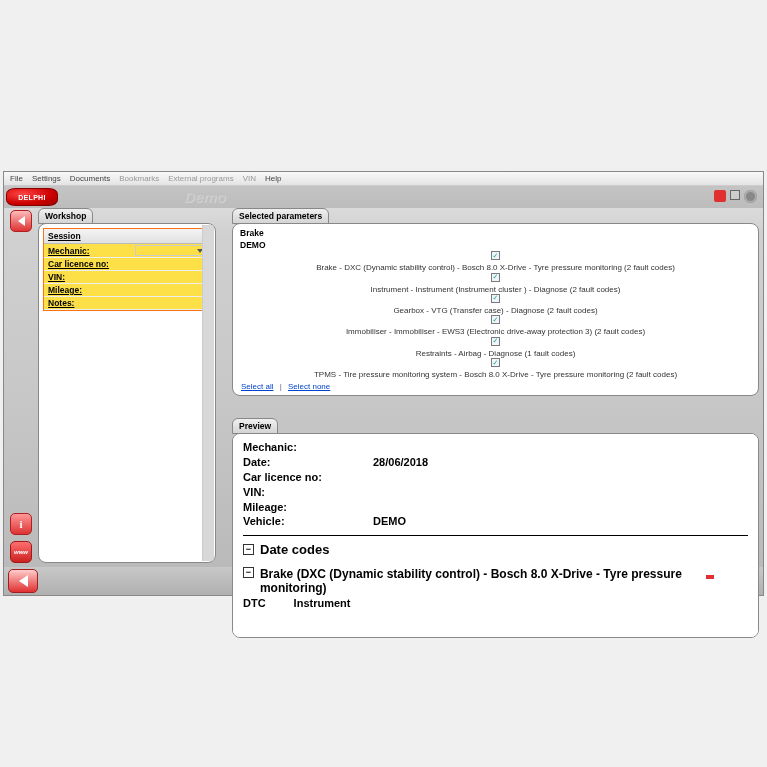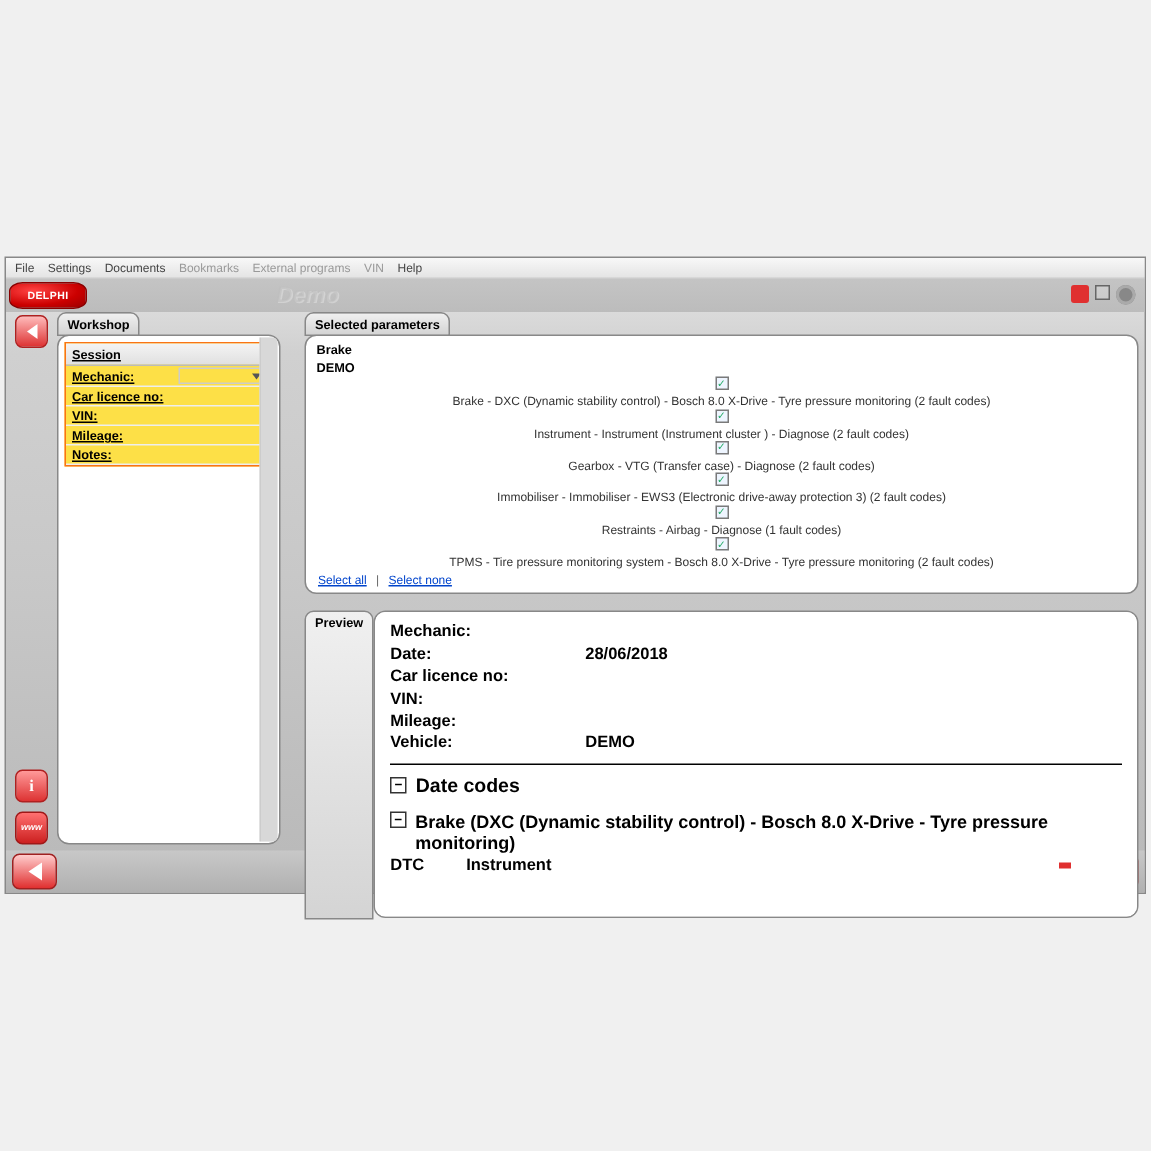--- a/index.html
+++ b/index.html
@@ -109,21 +109,21 @@
   .rail-spacer { flex: 1; }
   .rail-btn .arrow-shape {
     width:0;height:0;
     border-top:5px solid transparent;
     border-bottom:5px solid transparent;
     border-right:7px solid #fff;
   }
   .rail-btn.info { background: linear-gradient(180deg, #ff9999, #dd3333); border-color:#b02020; color:#fff; font-weight:bold; font-size:11px; font-family:serif; }
   .rail-btn.www { background: linear-gradient(180deg, #ff7070, #cc2020); border-color:#a01818; color:#fff; font-size:6px; font-style:italic; font-weight:bold; }
   .left-panel {
-    width: 149px;
+    width: 178px;
     display: flex;
     flex-direction: column;
   }
   .panel-tab {
     font-size: 8.5px;
     font-weight: bold;
     padding: 2px 6px;
     background: linear-gradient(180deg, #f0f0f0, #d4d4d4);
     border: 1px solid #888;
     border-radius: 6px 6px 0 0;
@@ -166,21 +166,21 @@
     border-left:3px solid transparent;
     border-right:3px solid transparent;
     border-top:4px solid #555;
   }
   .right-panel {
     flex: 1;
     display: flex;
     flex-direction: column;
     min-width: 0;
   }
-  .subpanel { margin-bottom: 11px; padding-left: 12px; }
+  .subpanel { margin-bottom: 22px; padding-left: 12px; }
   .subpanel .panel-frame { border-radius: 8px; flex: none; }
   .params-frame { padding: 4px 6px; }
   .checkrow {
     display: flex;
     align-items: center;
     gap: 3px;
     font-size: 8px;
     color: #333;
     padding: 0.2px 0;
     flex-direction: column;
@@ -374,21 +374,21 @@
               </div>
             <div class="sel-links">
               <span>Select all</span>
               <span class="sel-divider">|</span>
               <span>Select none</span>
             </div>
           </div>
         </div>
       </div>
 
-      <div class="subpanel" style="flex:1; display:flex; ">
+      <div class="subpanel" style="flex:1; display:flex; flex-direction:column;">
         <div class="panel-tab-wrap">
           <div class="panel-tab">Preview</div>
         </div>
         <div class="panel-frame" style="flex:1;">
           <div class="preview-frame">
             <div class="preview-row">
                 <span class="plabel">Mechanic:</span>
                 <span class="pval"></span>
               </div>
             <div class="preview-row">

